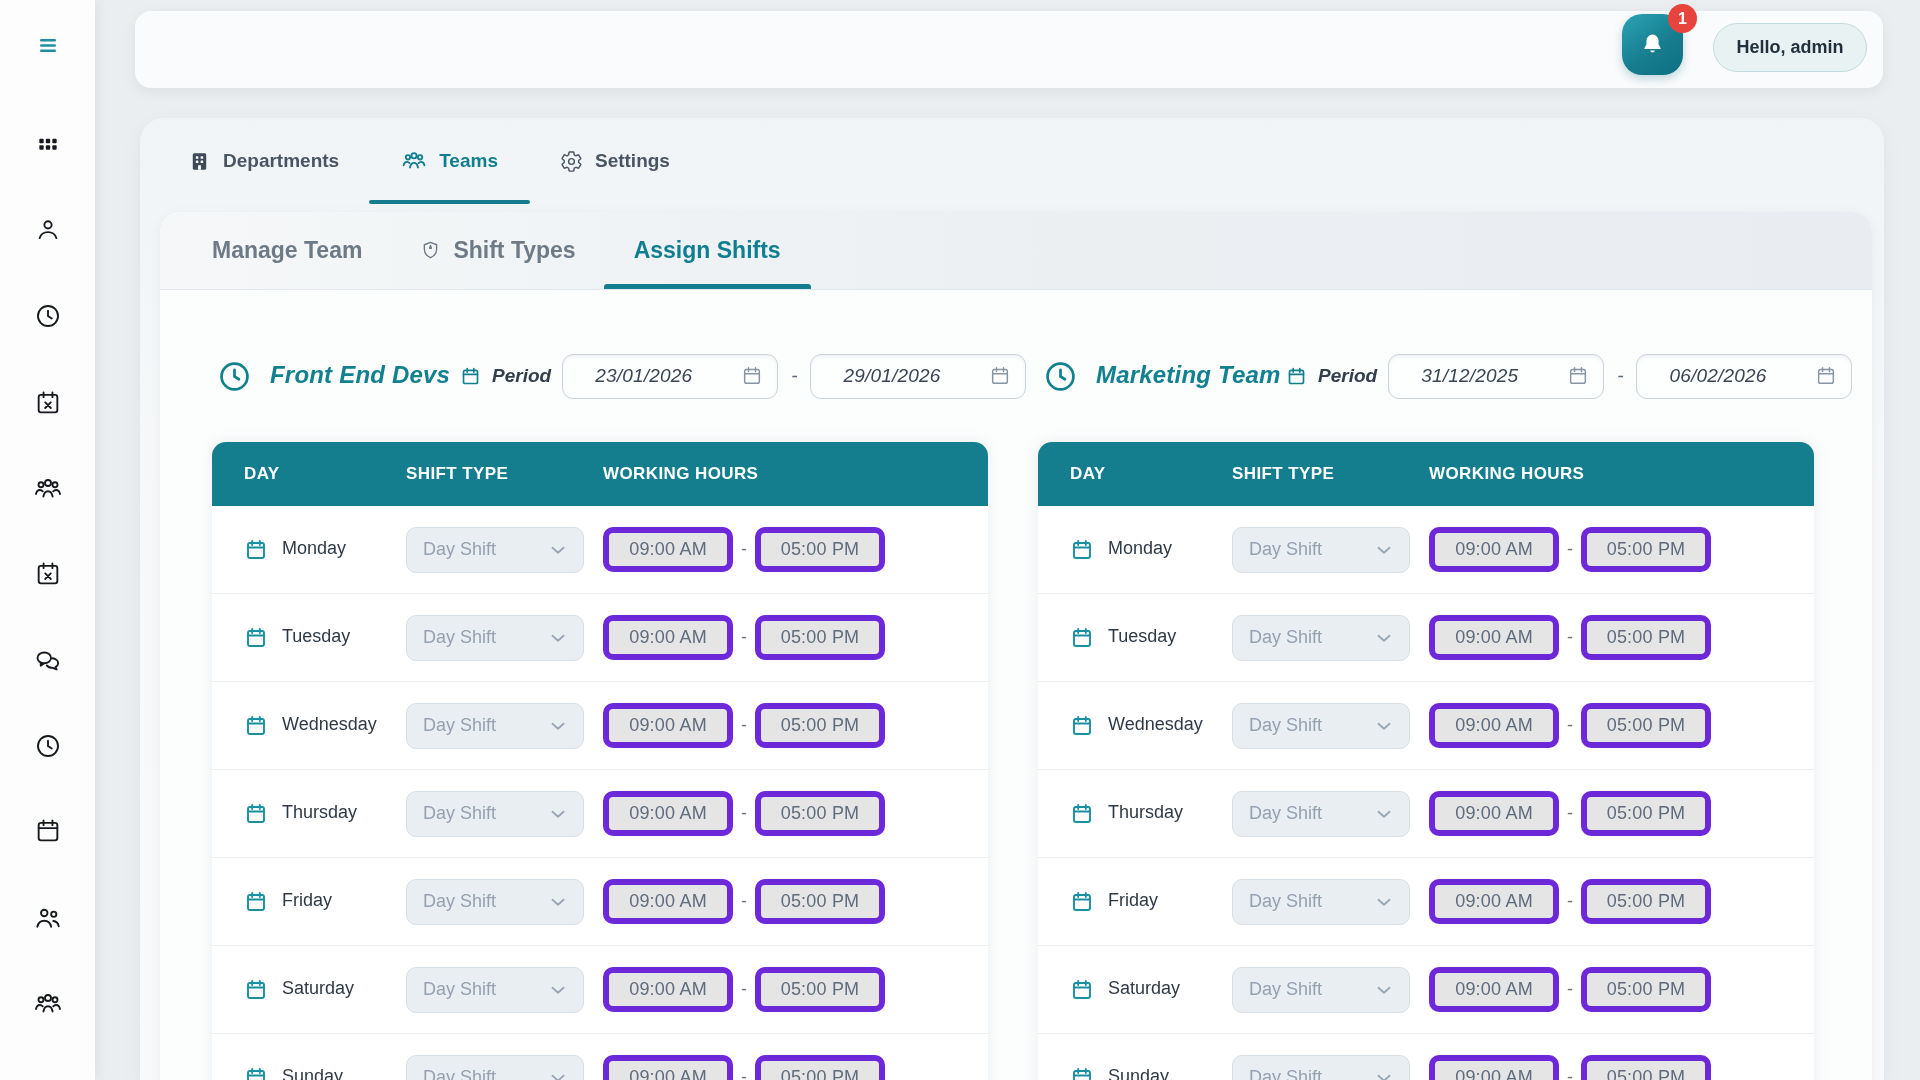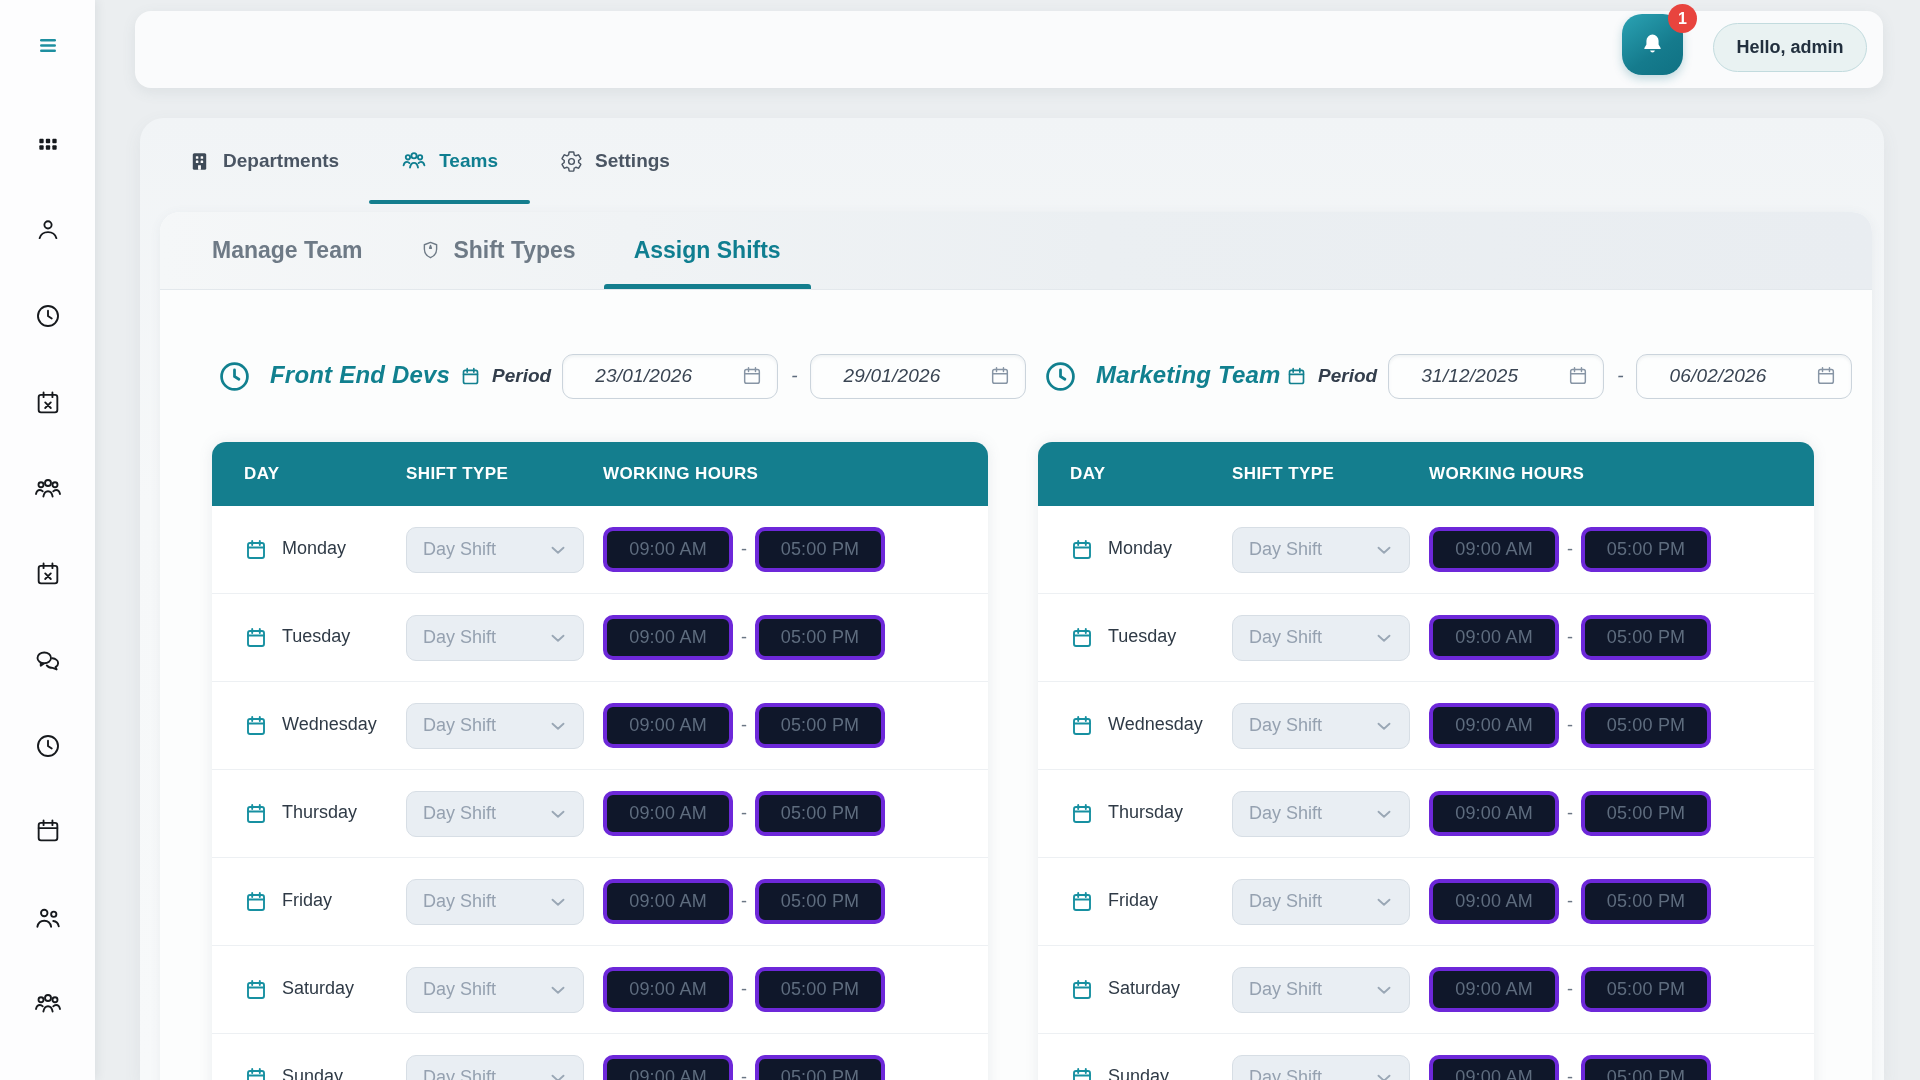--- a/index.html
+++ b/index.html
@@ -149,21 +149,21 @@
   .select {
     width:178px; height:46px;
     background:#e9eef3; border:1px solid #d7dee5; border-radius:10px;
     display:flex; align-items:center; justify-content:space-between;
     padding:0 14px 0 16px;
     font-size:18px; color:#95a1b0; cursor:pointer;
   }
   .cell-hours { display:flex; align-items:center; gap:6px; }
   .time-box {
     width:130px; height:45px;
-    background:#0f172a; border:4px solid #6d28d9; border-radius:10px;
+    background:#e5e5e5; border:6px solid #6d28d9; border-radius:10px;
     display:flex; align-items:center; justify-content:center;
     font-size:18px; color:#5e6c7e; letter-spacing:.2px; cursor:pointer;
   }
   .time-dash { width:10px; text-align:center; font-size:18px; color:#6b7684; }
 </style>
 </head>
 <body>
 
 <nav class="sidebar">
   <div class="sb-btn" style="top:25px">

